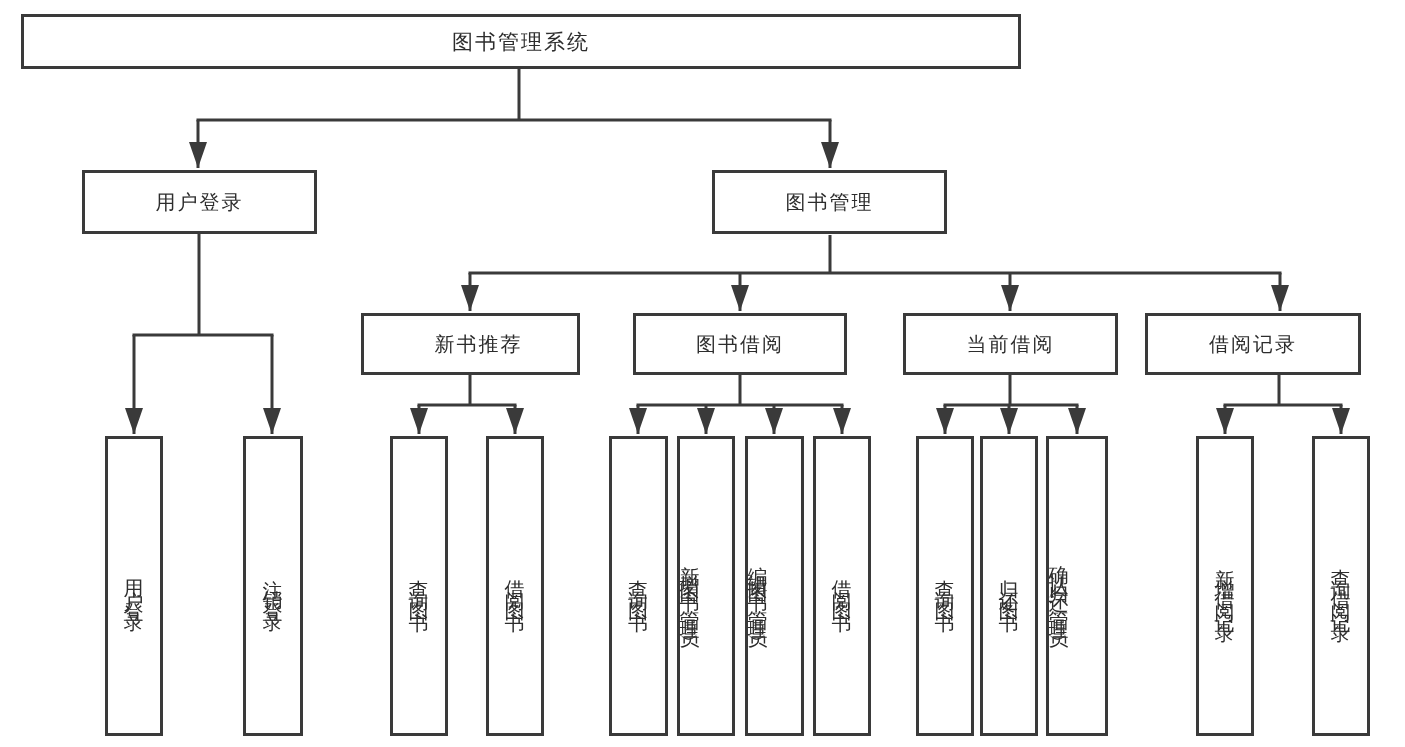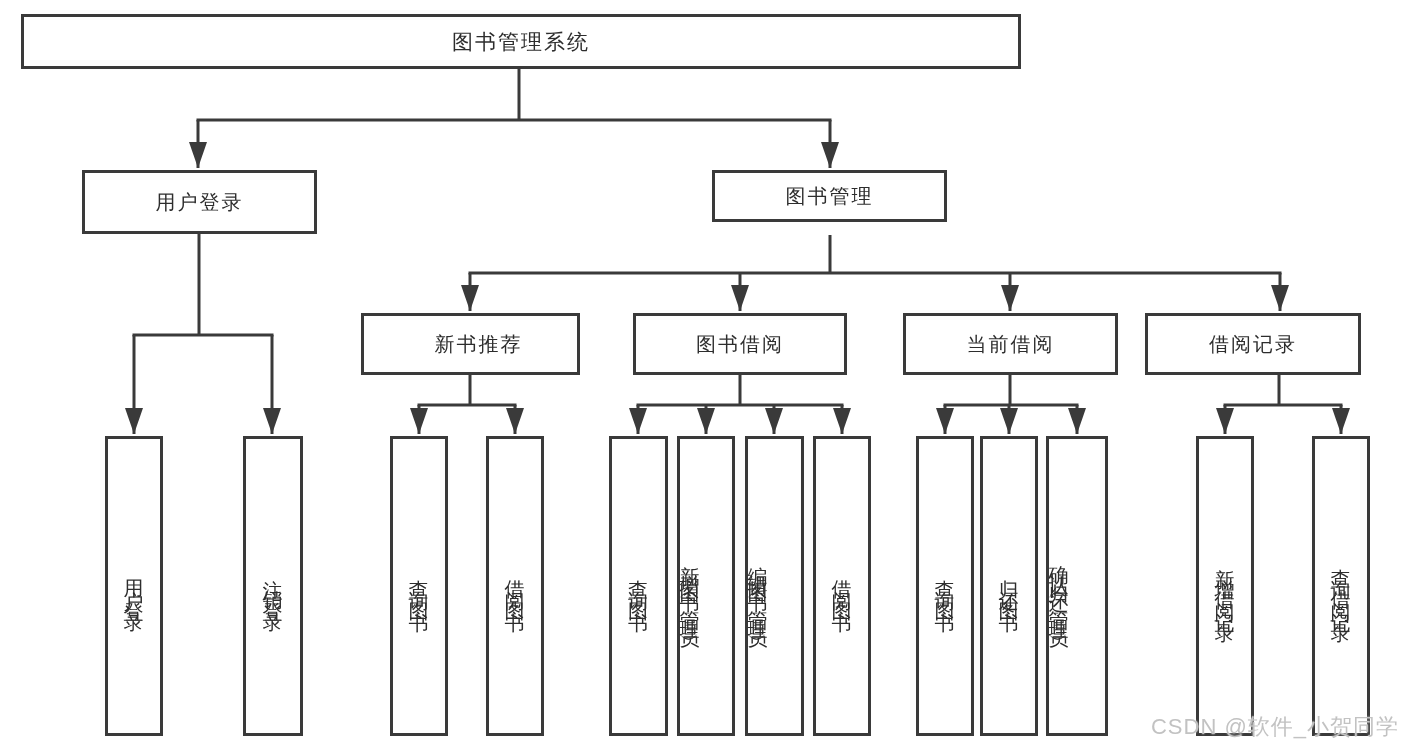--- a/index.html
+++ b/index.html
@@ -9,21 +9,21 @@
   }
   .stage{position:absolute;left:0;top:0;width:1405px;height:747px;}
   svg.wires{position:absolute;left:0;top:0;z-index:1;}
   .box{
     position:absolute;box-sizing:border-box;background:#ffffff;
     border:3px solid #3a3a3a;display:flex;align-items:center;justify-content:center;
     color:#2d2d2d;font-size:20px;letter-spacing:2px;z-index:2;
   }
   .root{left:21px;top:14px;width:1000px;height:55px;font-size:21px;}
   .lvl2a{left:82px;top:170px;width:235px;height:64px;}
-  .lvl2b{left:712px;top:170px;width:235px;height:52px;}
+  .lvl2b{left:712px;top:170px;width:235px;height:64px;}
   .lvl3{top:313px;height:62px;}
   .l3a{left:361px;width:219px;padding-left:16px;}
   .l3b{left:633px;width:214px;}
   .l3c{left:903px;width:215px;}
   .l3d{left:1145px;width:216px;}
   .leaf{top:436px;height:300px;width:58px;}
   .leaf .v{
     writing-mode:vertical-rl;text-orientation:mixed;
     letter-spacing:11px;font-size:20px;line-height:1;white-space:nowrap;
   }
@@ -147,14 +147,13 @@
     <span class="v">确认归还（管理员）</span>
   </div>
 
   <div class="box leaf lf12">
     <span class="v">新增借阅记录</span>
   </div>
   <div class="box leaf lf13">
     <span class="v">查询借阅记录</span>
   </div>
 
-  <div class="watermark">CSDN @软件_小贺同学</div>
 </div>
 
 </body></html>

